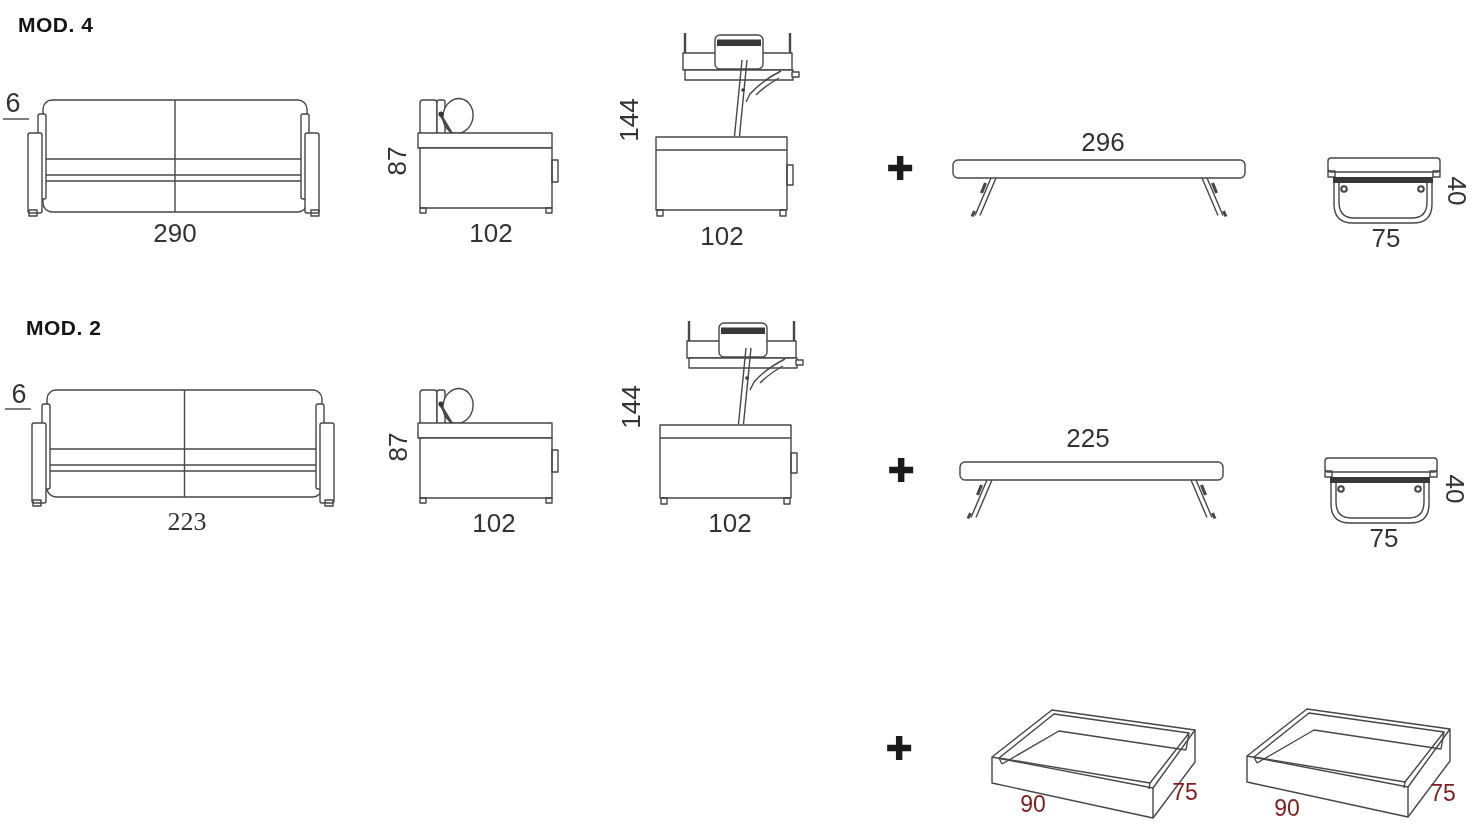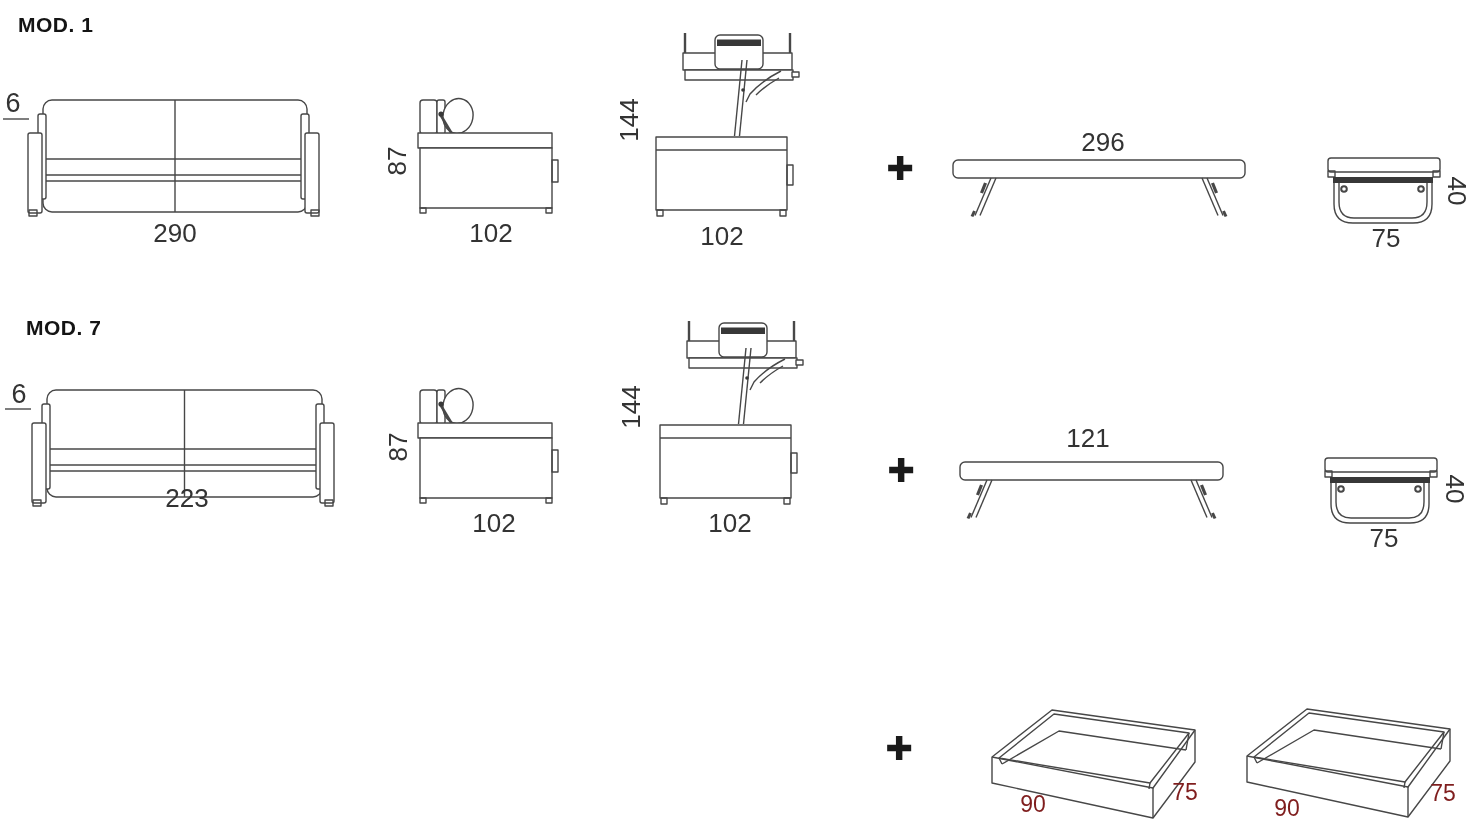--- a/index.html
+++ b/index.html
@@ -169,41 +169,41 @@
     </g>
 
     <g>
       <use href="#drawerBox"></use>
     </g>
     <g>
       <use href="#drawerBox" transform="translate(255,-1)"></use>
     </g>
   </svg>
 
-  <div class="model-title" style="left:18px; top:13px;">MOD. 1</div>
+  <div class="model-title" style="left:18px; top:13px;">MOD. 4</div>
   <div class="dim" style="left:13px; top:103px; font-size:27px;">6</div>
   <div class="dim" style="left:175px; top:233px;">290</div>
   <div class="dim rot-ccw" style="left:397px; top:161px;">87</div>
   <div class="dim" style="left:491px; top:233px;">102</div>
   <div class="dim rot-ccw" style="left:629px; top:120px;">144</div>
   <div class="dim" style="left:722px; top:236px;">102</div>
   <div class="plus" style="left:900px; top:168px;">✚</div>
   <div class="dim" style="left:1103px; top:142px;">296</div>
   <div class="dim" style="left:1386px; top:238px;">75</div>
   <div class="dim rot-cw" style="left:1457px; top:191px;">40</div>
 
-  <div class="model-title" style="left:26px; top:316px;">MOD. 7</div>
+  <div class="model-title" style="left:26px; top:316px;">MOD. 2</div>
   <div class="dim" style="left:19px; top:394px; font-size:27px;">6</div>
-  <div class="dim" style="left:187px; top:498px;">223</div>
+  <div class="dim" style="left:187px; top:522px;font-family:Liberation Serif, serif;">223</div>
   <div class="dim rot-ccw" style="left:398px; top:447px;">87</div>
   <div class="dim" style="left:494px; top:523px;">102</div>
   <div class="dim rot-ccw" style="left:631px; top:407px;">144</div>
   <div class="dim" style="left:730px; top:523px;">102</div>
   <div class="plus" style="left:901px; top:470px;">✚</div>
-  <div class="dim" style="left:1088px; top:438px;">121</div>
+  <div class="dim" style="left:1088px; top:438px;">225</div>
   <div class="dim" style="left:1384px; top:538px;">75</div>
   <div class="dim rot-cw" style="left:1455px; top:489px;">40</div>
 
   <div class="plus" style="left:899px; top:748px;">✚</div>
   <div class="dim small" style="left:1033px; top:804px;">90</div>
   <div class="dim small" style="left:1185px; top:792px;">75</div>
   <div class="dim small" style="left:1287px; top:808px;">90</div>
   <div class="dim small" style="left:1443px; top:793px;">75</div>
 
 </div>

